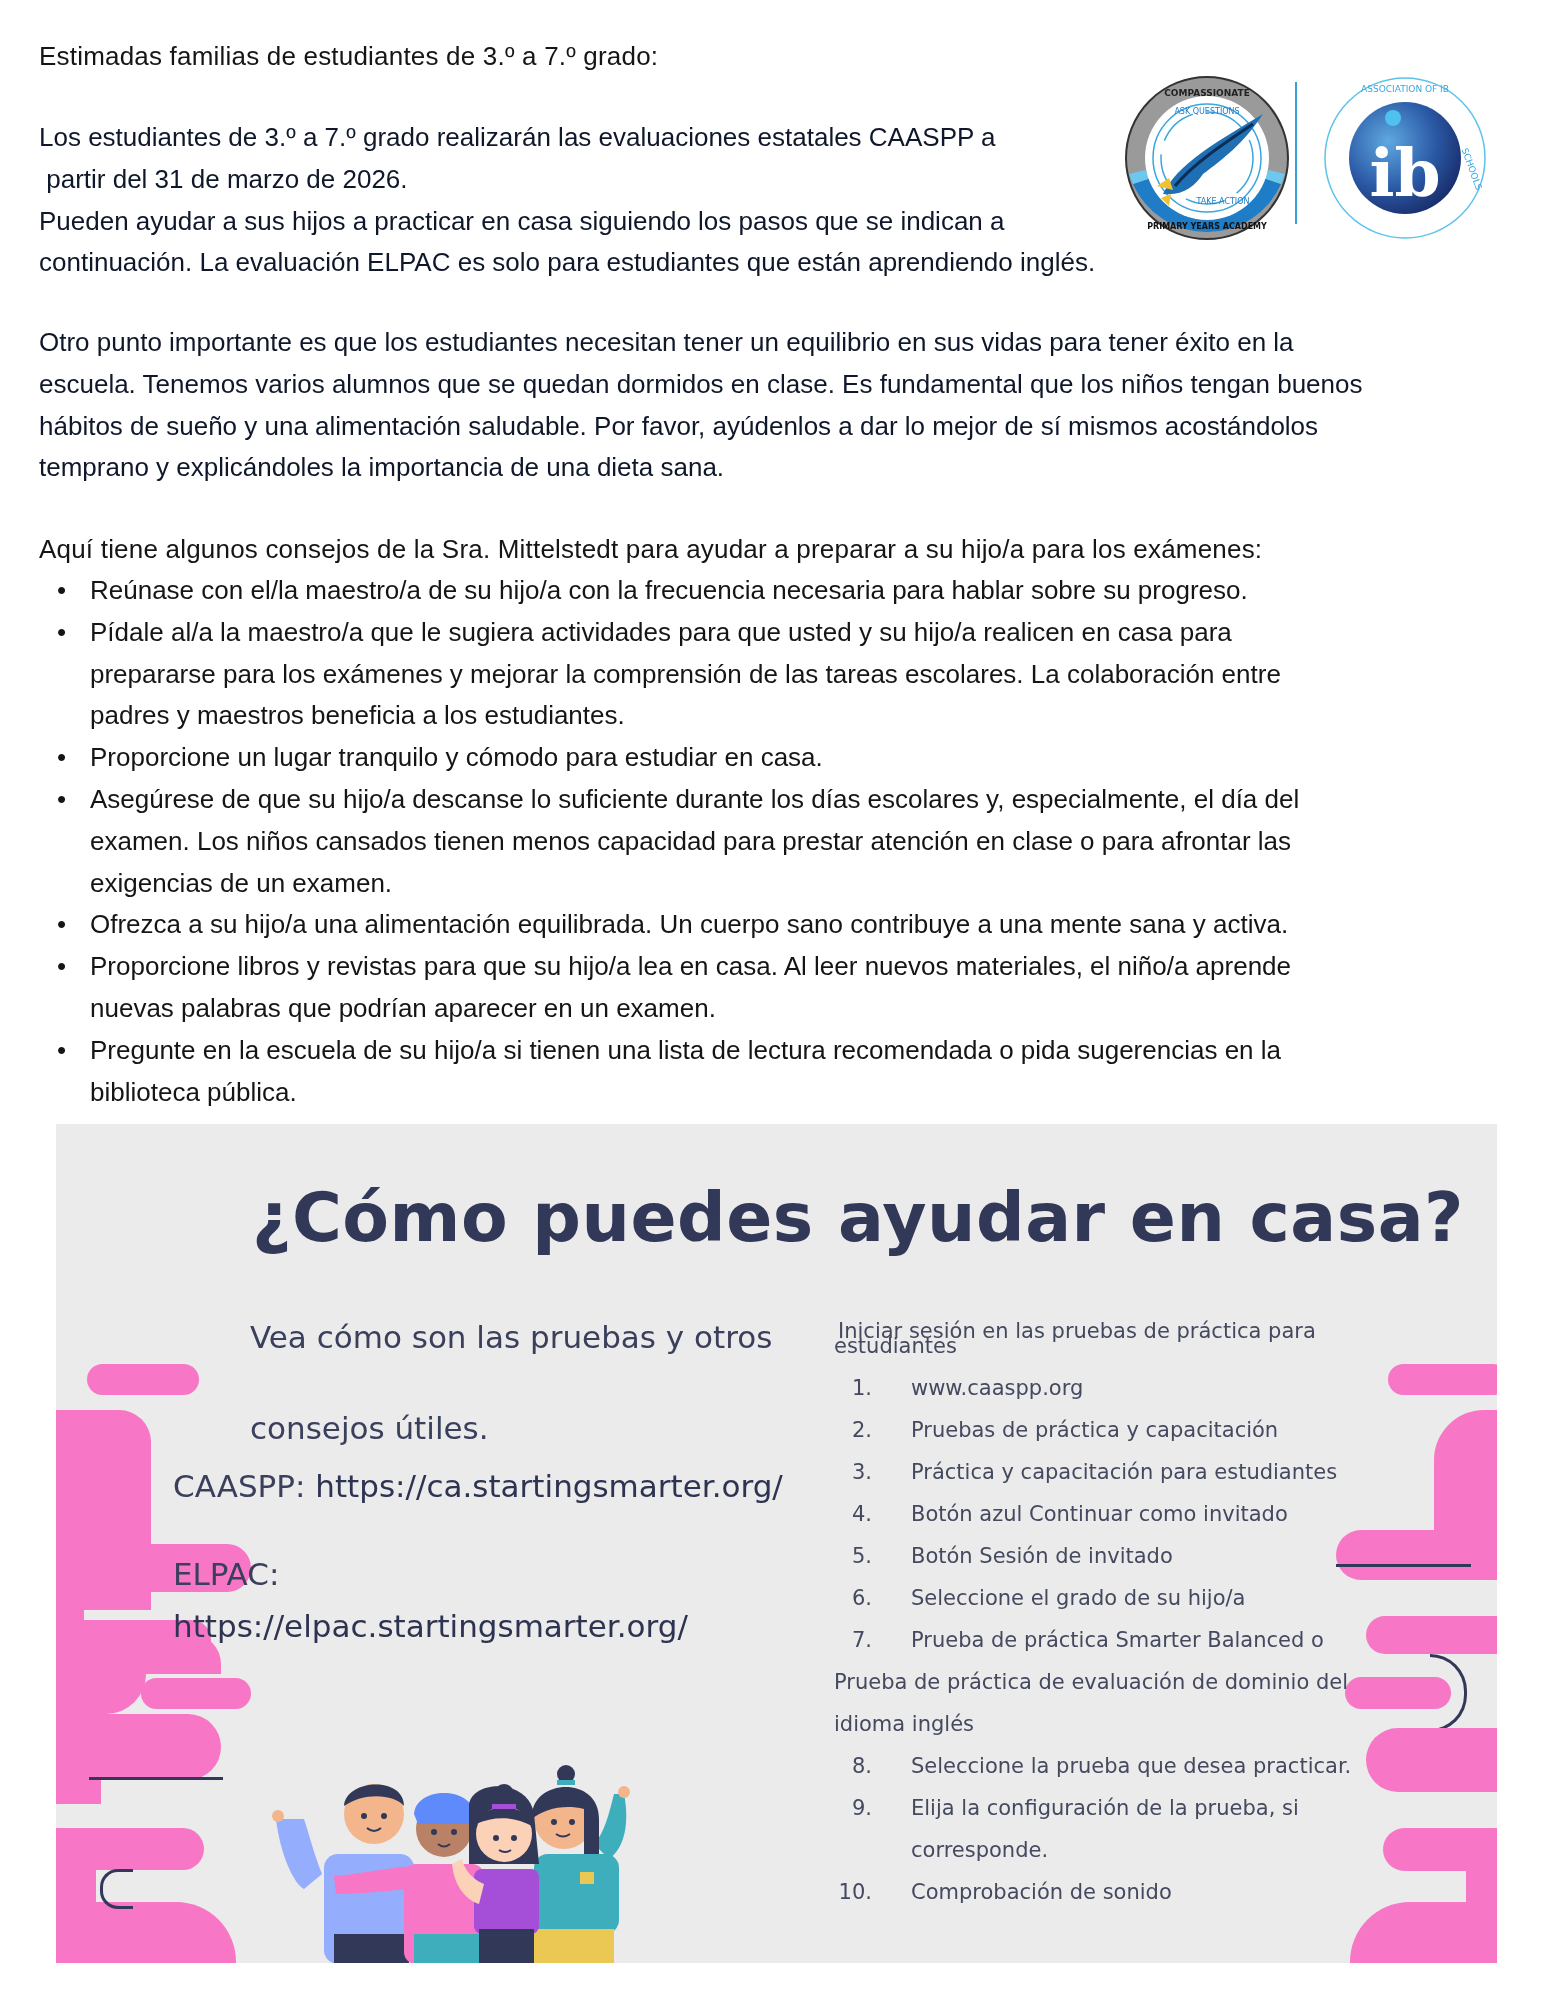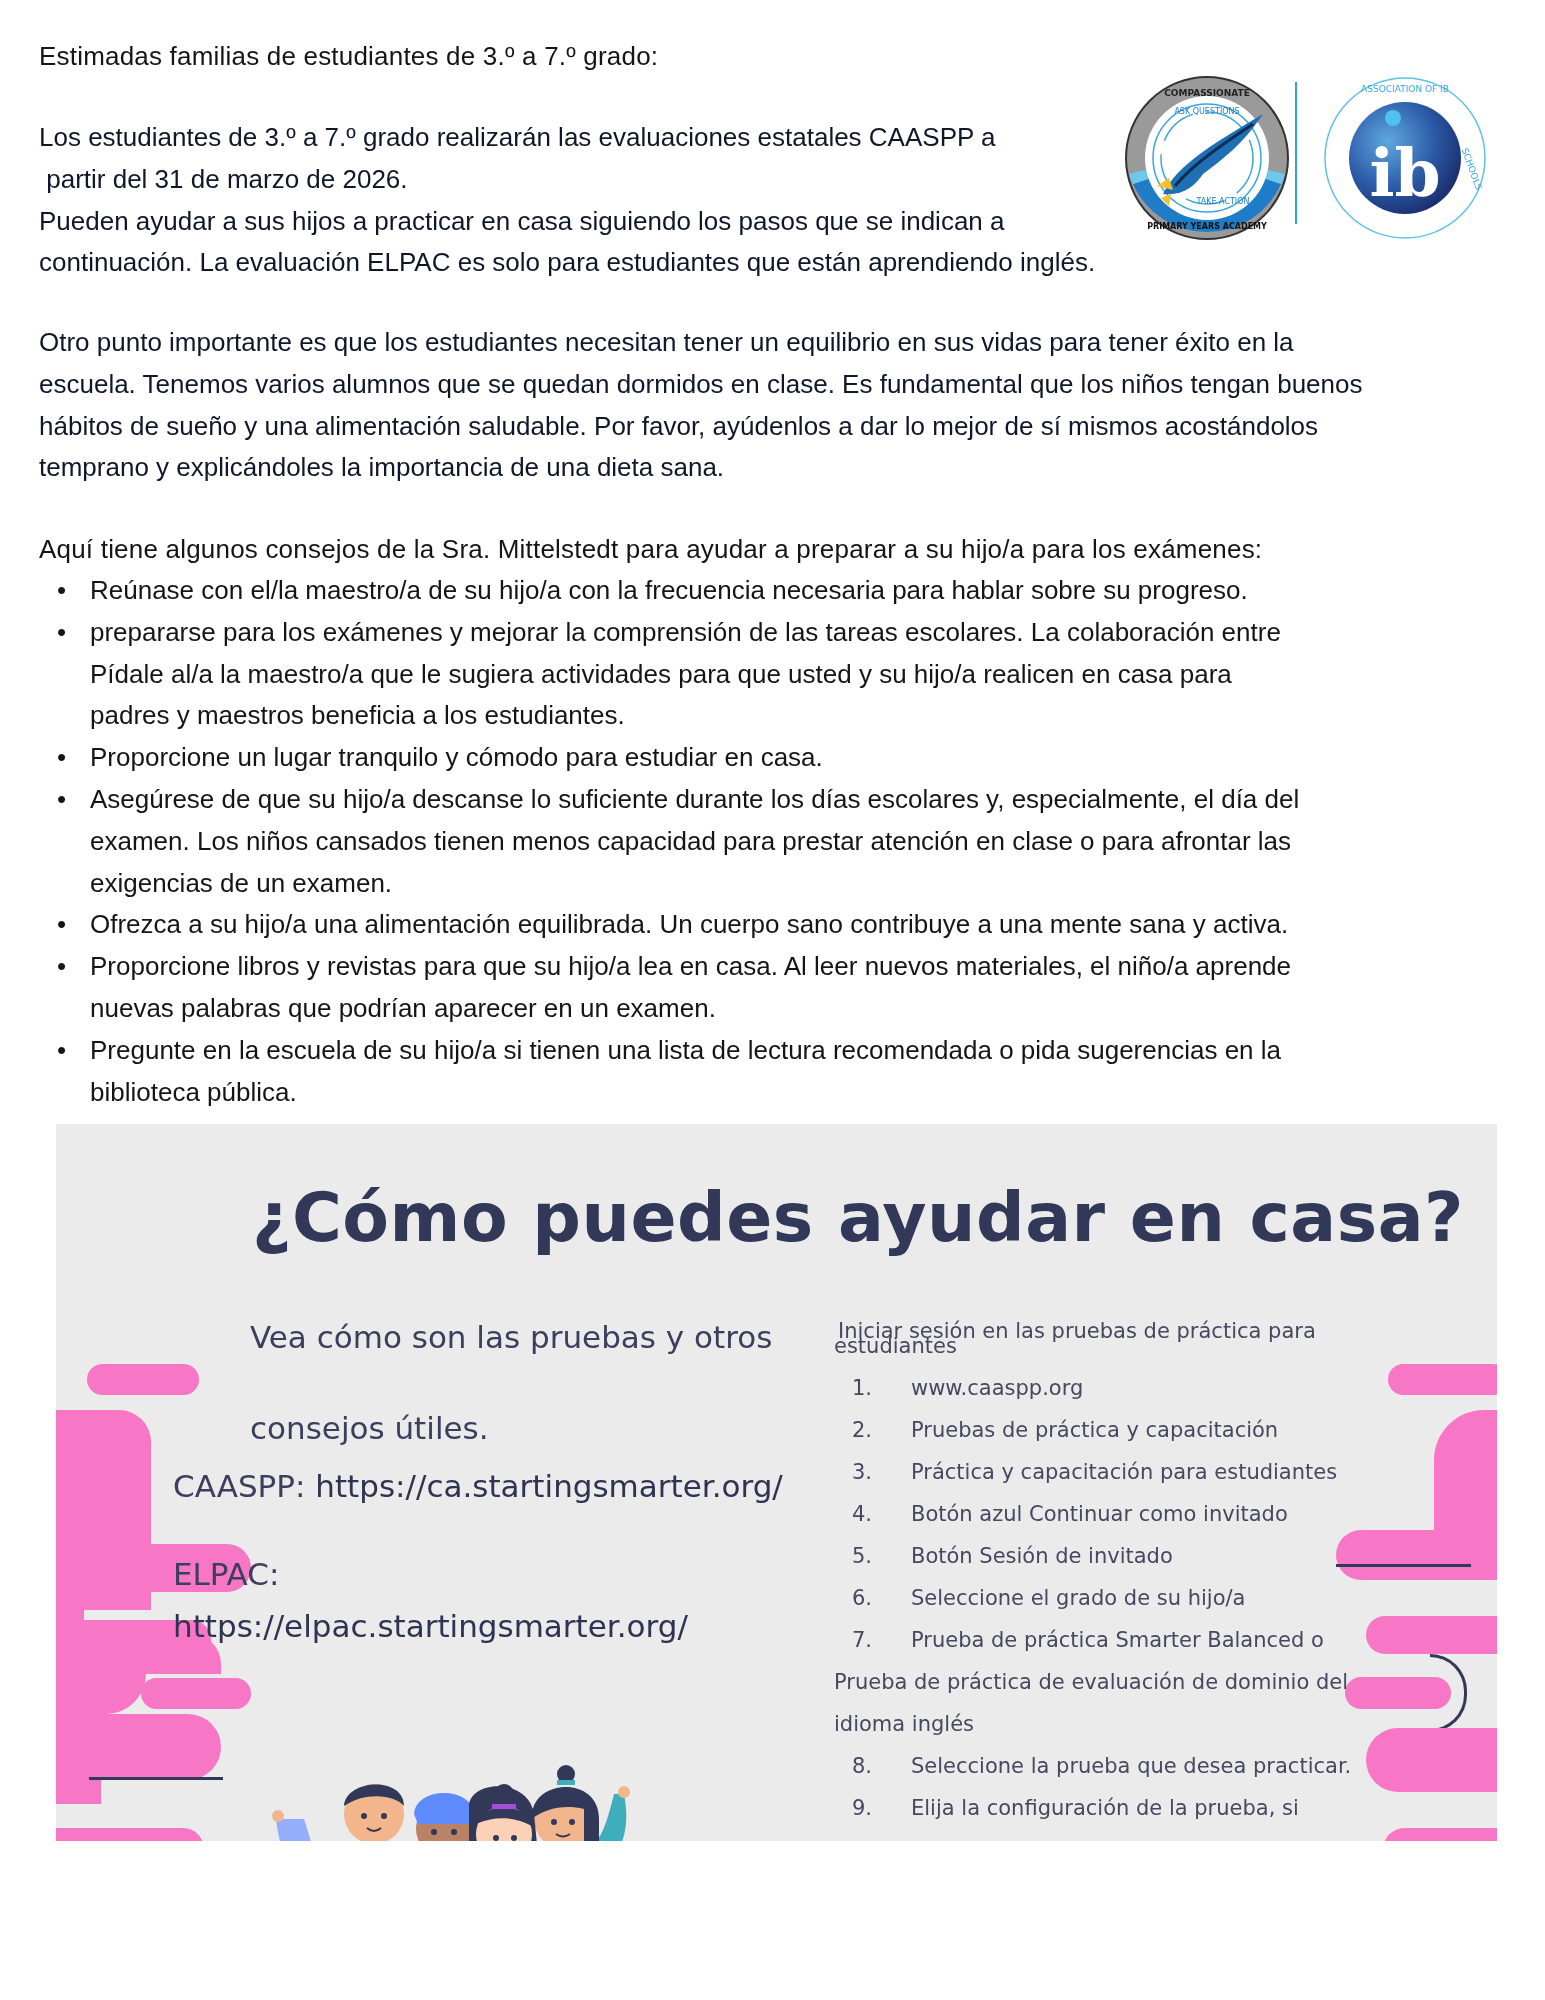--- a/index.html
+++ b/index.html
@@ -9,21 +9,21 @@
   .para { position:absolute; left:39px; font-size:26px; line-height:41.8px; color:#0f172a; white-space:nowrap; }
   .para div { height:41.8px; }
   ul.tips { position:absolute; left:39px; top:570px; margin:0; padding:0; list-style:none; font-size:26px; line-height:41.8px; color:#151515; }
   ul.tips li { position:relative; padding-left:51px; white-space:nowrap; }
   ul.tips li .bullet { position:absolute; left:18px; top:0; }
   ul.tips li div { height:41.8px; }
 
   .logos { position:absolute; left:1123px; top:74px; width:370px; height:168px; }
   .logos .divider { position:absolute; left:172px; top:8px; width:2px; height:142px; background:#3a9fd8; }
 
-  .panel { position:absolute; left:56px; top:1124px; width:1441px; height:717px; background:#ebebeb; overflow:hidden; }
+  .panel { position:absolute; left:56px; top:1124px; width:1441px; height:839px; background:#ebebeb; overflow:hidden; }
   .panel .title { position:absolute; left:196px; top:54px; font-size:68px; font-weight:bold; color:#323857; letter-spacing:0.5px; white-space:nowrap;
                   font-family:"DejaVu Sans", sans-serif; }
   .panel .ptxt { position:absolute; font-size:31px; color:#3a3f5c; white-space:nowrap; font-family:"DejaVu Sans", sans-serif; }
   .panel a { color:#2d3350; text-decoration-thickness:2px; }
   .panel .rtxt { position:absolute; font-size:21px; color:#44495f; white-space:nowrap; font-family:"DejaVu Sans", sans-serif; }
   .panel .num { position:absolute; font-size:21px; color:#44495f; text-align:right; width:40px; font-family:"DejaVu Sans", sans-serif; }
   .pink { position:absolute; background:#f776c5; }
   .navy-line { position:absolute; background:#323857; height:3px; }
 </style>
 </head>
@@ -84,22 +84,22 @@
 
 <div class="txt" style="top:529px;">Aquí tiene algunos consejos de la Sra. Mittelstedt para ayudar a preparar a su hijo/a para los exámenes:</div>
 
 <ul class="tips">
   <li>
     <span class="bullet">•</span>
     <div>Reúnase con el/la maestro/a de su hijo/a con la frecuencia necesaria para hablar sobre su progreso.</div>
   </li>
   <li>
     <span class="bullet">•</span>
+    <div>Pídale al/a la maestro/a que le sugiera actividades para que usted y su hijo/a realicen en casa para</div>
     <div>prepararse para los exámenes y mejorar la comprensión de las tareas escolares. La colaboración entre</div>
-    <div>Pídale al/a la maestro/a que le sugiera actividades para que usted y su hijo/a realicen en casa para</div>
     <div>padres y maestros beneficia a los estudiantes.</div>
   </li>
   <li>
     <span class="bullet">•</span>
     <div>Proporcione un lugar tranquilo y cómodo para estudiar en casa.</div>
   </li>
   <li>
     <span class="bullet">•</span>
     <div>Asegúrese de que su hijo/a descanse lo suficiente durante los días escolares y, especialmente, el día del</div>
     <div>examen. Los niños cansados tienen menos capacidad para prestar atención en clase o para afrontar las</div>

